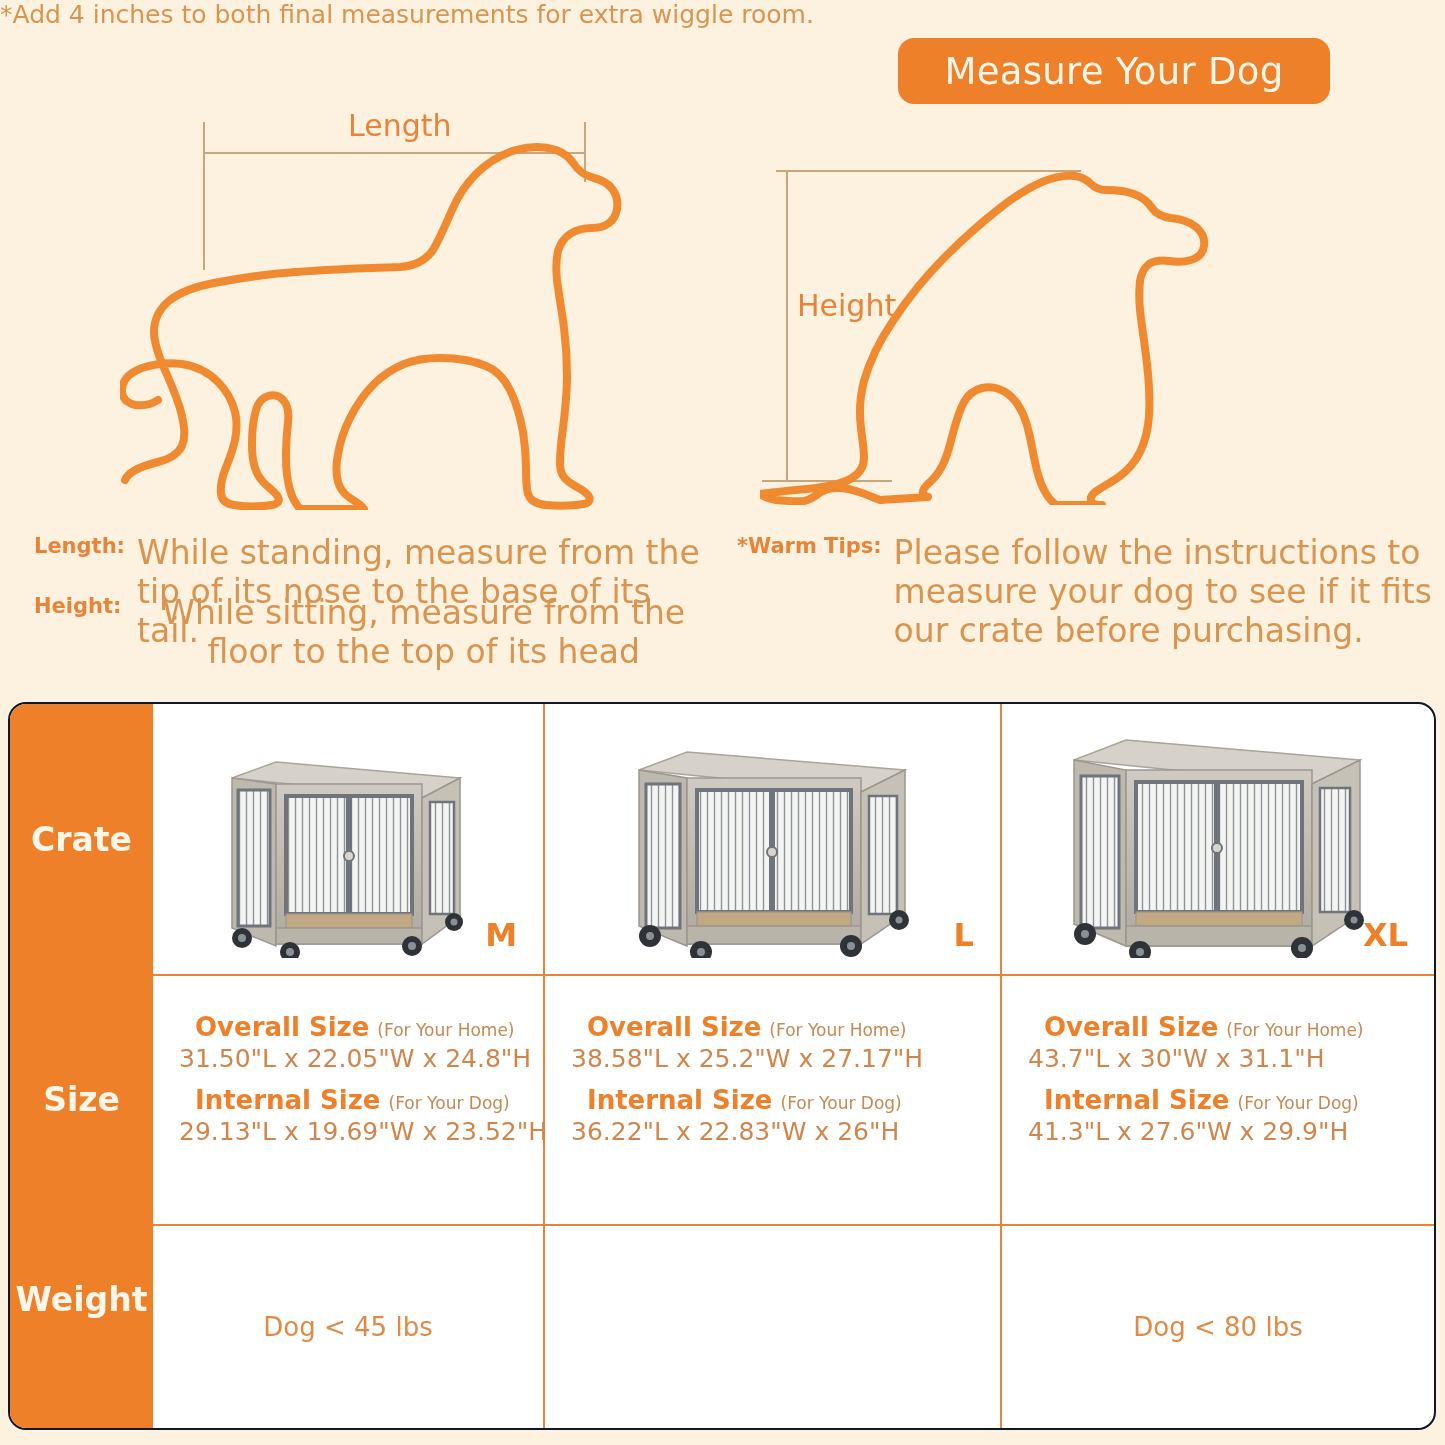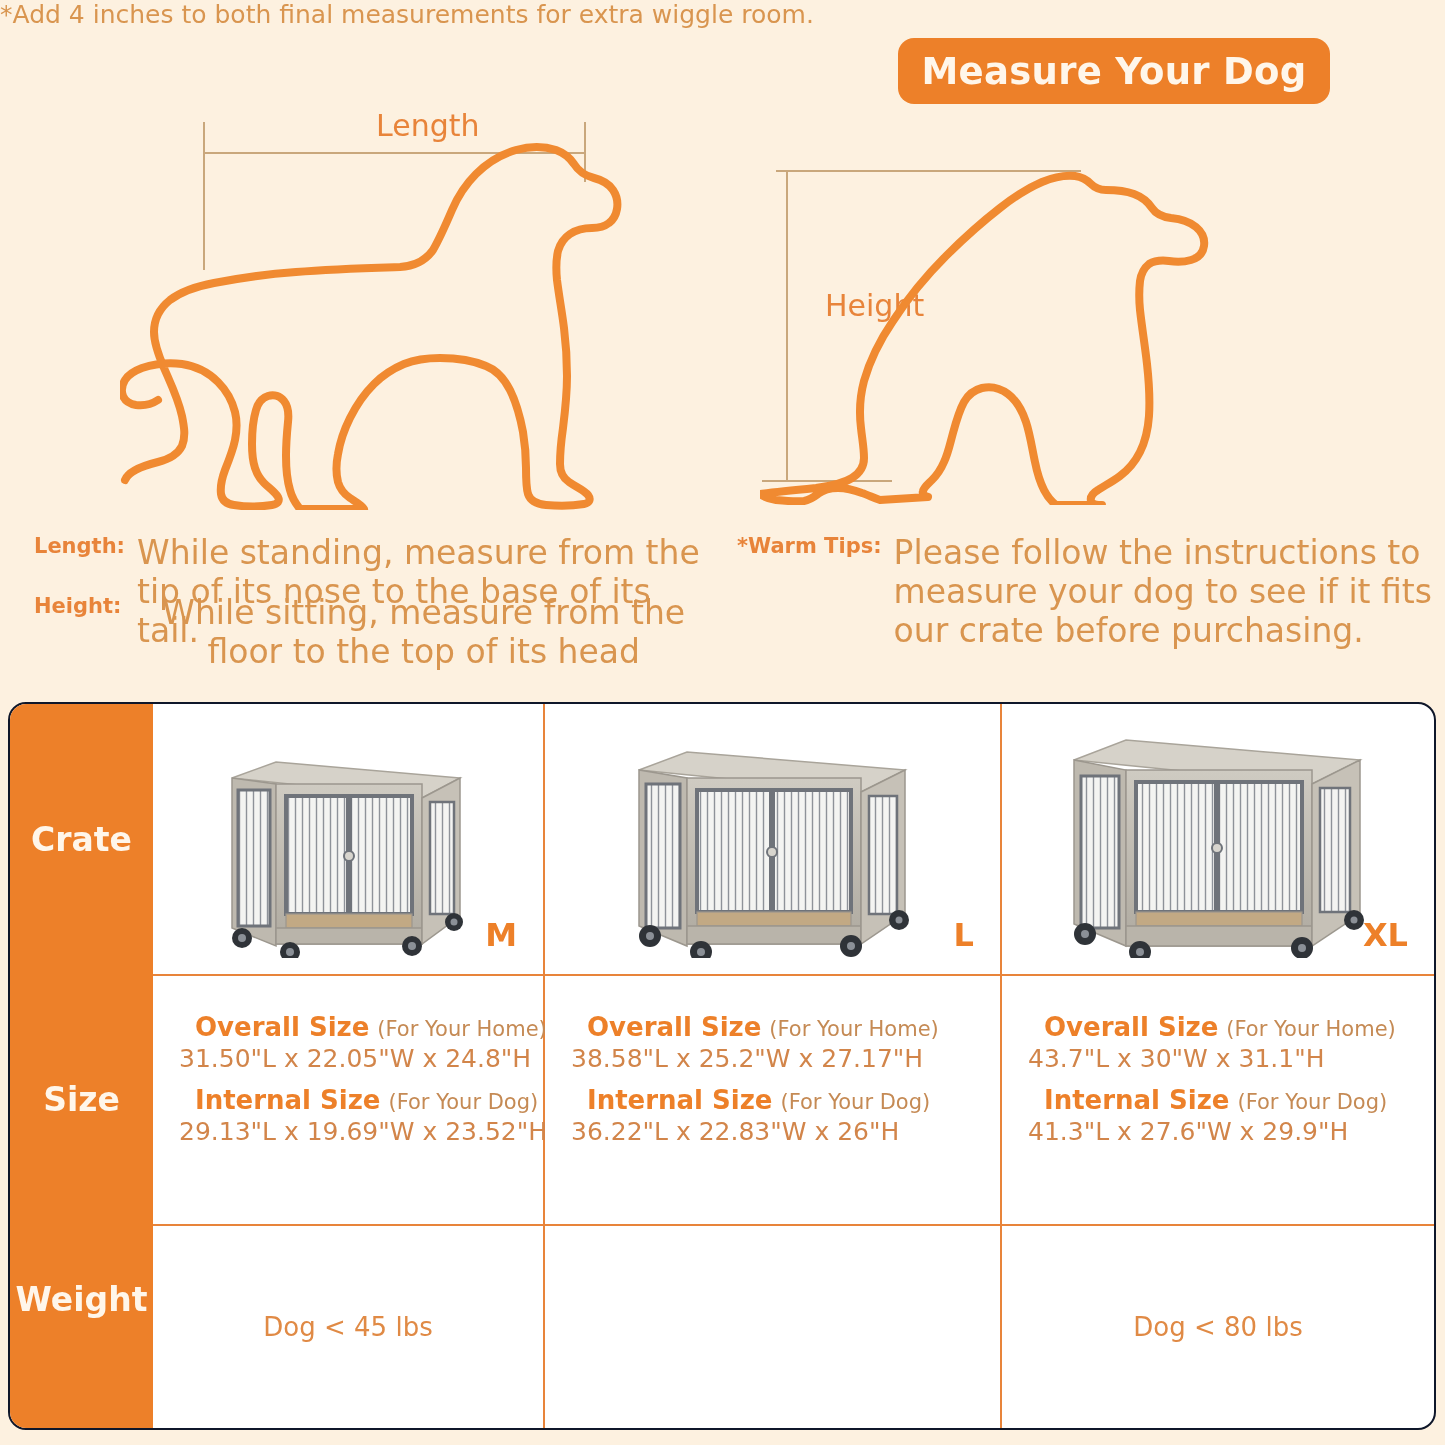--- a/index.html
+++ b/index.html
@@ -12,33 +12,32 @@
   }
   .stage{position:absolute;left:0;top:0;width:1445px;height:1445px;}
 
   
   .badge{
     position:absolute;left:898px;top:38px;width:432px;height:66px;
     background:#ED8029;border-radius:16px;
     display:flex;align-items:center;justify-content:center;
   }
   .badge-text{
-    color:#FFF6EA;font-size:37px;font-weight:bold;letter-spacing:.3px;
+    color:#FFF6EA;font-size:37px;font-weight:normal;letter-spacing:.3px;
     font-family:"DejaVu Sans", sans-serif;
   }
 
   
   .diagram{position:absolute;}
   .dog-left{left:120px;top:110px;width:520px;height:400px;}
   .dog-right{left:760px;top:150px;width:470px;height:355px;}
 
   .meas-label{
     position:absolute;color:#E8843A;font-size:30px;
     font-family:"DejaVu Sans", sans-serif;
-    margin-left:28px;
   }
   .lbl-length{left:348px;top:108px;}
   .lbl-height{left:797px;top:288px;}
 
   
   .rule{position:absolute;background:#C9A77C;}
   .rule-h{height:2px;}
   .rule-v{width:2px;}
   .desc-key{
     color:#E8843A;font-weight:bold;font-size:21px;
@@ -99,21 +98,21 @@
 
   
   .size-cell{top:270px;height:250px;padding:38px 0 0 26px;}
   .sz-head{margin-bottom:2px;white-space:nowrap;}
   .sz-title{
     color:#ED8029;font-size:26px;font-weight:bold;
     font-family:"DejaVu Sans", sans-serif;
     margin-left:16px;
   }
   .sz-sub{
-    color:#C58A54;font-size:21px;margin-left:8px;
+    color:#C58A54;font-size:17px;margin-left:8px;
     font-family:"DejaVu Sans", sans-serif;
   }
   .sz-dims{
     color:#D2854A;font-size:25px;margin-bottom:12px;white-space:nowrap;
     font-family:"DejaVu Sans", sans-serif;
   }
 
   
   .weight-cell{top:520px;height:206px;display:flex;align-items:center;justify-content:center;}
   .wt-text{

